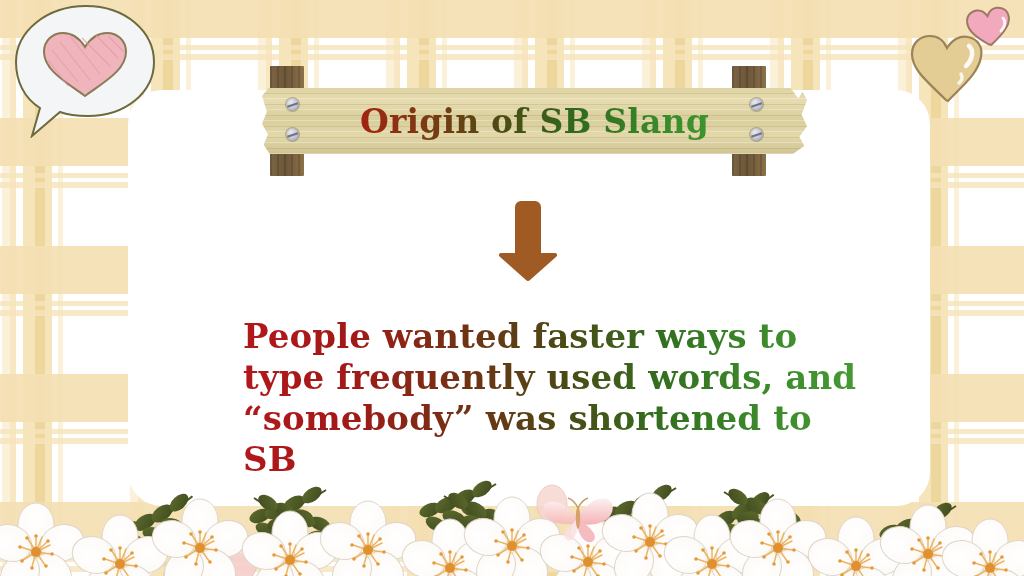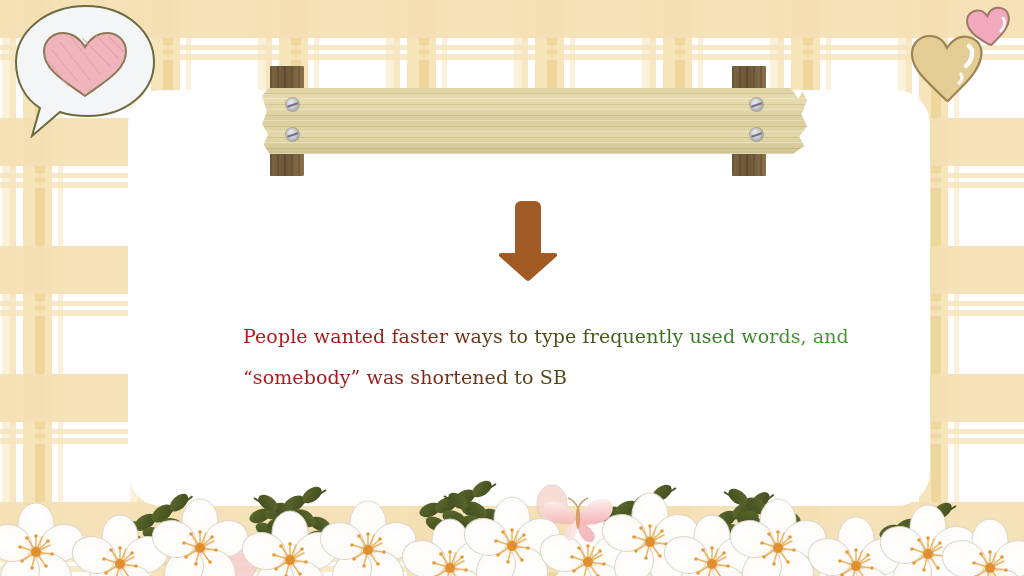--- a/index.html
+++ b/index.html
@@ -92,21 +92,21 @@
      -webkit-text-fill-color:transparent;
   }
 
   
   .arrow{position:absolute;left:497px;top:195px;width:62px;height:88px;}
   .arrow svg{display:block;}
 
   
   .body-text{position:absolute;left:243px;top:316px;width:620px;
      font-family:"DejaVu Serif", serif;
-     font-weight:400;font-size:19px;line-height:41px;letter-spacing:.1px;
+     font-weight:700;font-size:34px;line-height:41px;letter-spacing:.1px;
      background-image:linear-gradient(90deg,#b3171b 0%,#a01a18 18%,#6f3314 36%,#4a4a15 52%,#33701f 68%,#3c8a2c 84%,#469a33 100%);
      -webkit-background-clip:text;background-clip:text;color:transparent;
      -webkit-text-fill-color:transparent;
   }
 
   
   .bubble{position:absolute;left:8px;top:2px;width:154px;height:136px;}
 
   
   .hearts{position:absolute;left:908px;top:4px;width:116px;height:104px;}
@@ -162,20 +162,21 @@
   </div>
 
   <div class="sign">
     <div class="post left"></div>
     <div class="post right"></div>
     <div class="plank"></div>
     <div class="screw s1"></div>
     <div class="screw s2"></div>
     <div class="screw s3"></div>
     <div class="screw s4"></div>
+    <div class="sign-title">Origin of SB Slang</div>
   </div>
 
   <div class="arrow">
     <svg width="62" height="88" viewBox="0 0 62 88">
       <path d="M24 6 h14 a6 6 0 0 1 6 6 v46 h14 a2 2 0 0 1 1.5 3.4 L33 85
                a3 3 0 0 1 -4 0 L2.5 61.4 A2 2 0 0 1 4 58 h14 V12 a6 6 0 0 1 6 -6 Z" fill="#a05a23"></path>
     </svg>
   </div>
 
   <div class="body-text">People wanted faster ways to type frequently used words, and “somebody” was shortened to SB</div>

